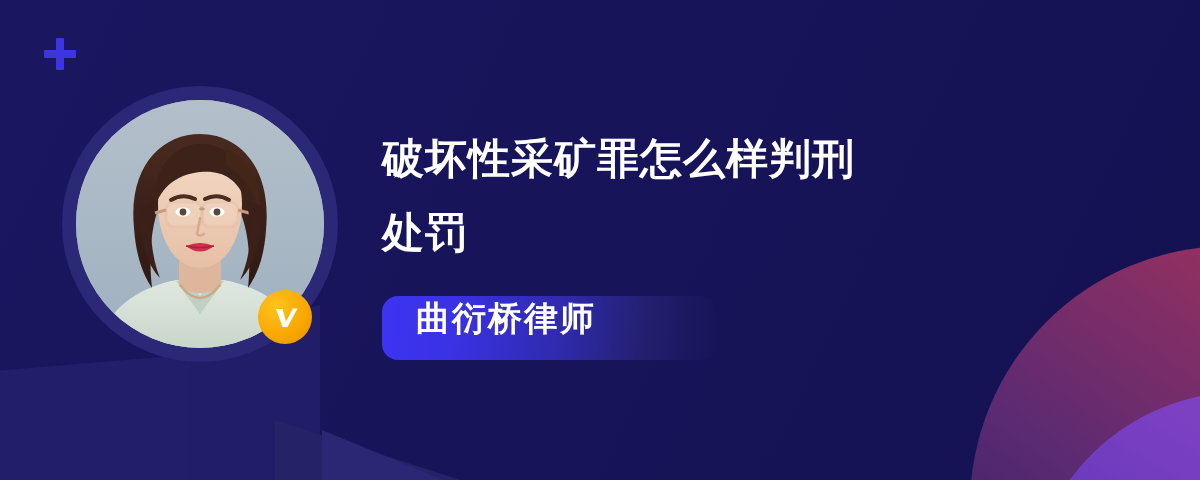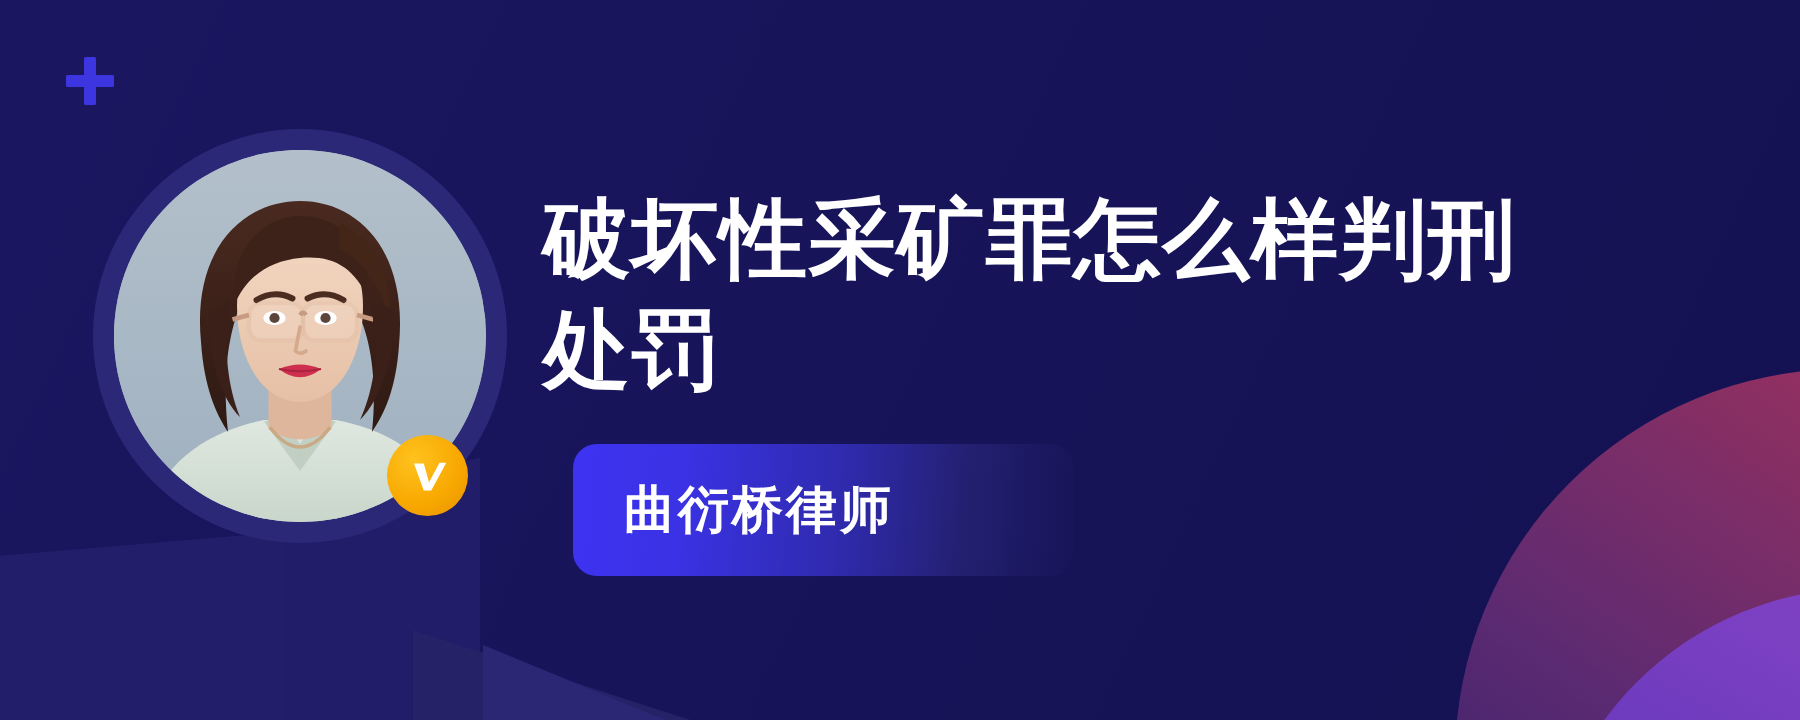--- a/index.html
+++ b/index.html
@@ -154,42 +154,42 @@
     background: radial-gradient(circle at 34% 30%, #ffc21f 0%, #f8a800 58%, #e79100 100%);
     display: flex;
     align-items: center;
     justify-content: center;
   }
   .verified-badge svg { width: 32px; height: 32px; display:block; }
 
   
   .headline {
     position: absolute;
-    left: 362px;
+    left: 382px;
     top: 122px;
     width: 720px;
     color: #ffffff;
-    font-size: 58px;
+    font-size: 42px;
     line-height: 74px;
     font-weight: 700;
     letter-spacing: 1px;
     white-space: pre-line;
   }
 
   
   .name-pill {
     position: absolute;
     left: 382px;
     top: 296px;
     width: 334px;
-    height: 88px;
+    height: 64px;
     border-radius: 16px;
     background: linear-gradient(95deg, #3d33f2 0%, #3a32e4 22%, #2f2aac 54%, #232070 78%, #1b1860 92%, #171459 100%);
     display: flex;
-    align-items: center;
+    align-items: flex-start;
   }
   .name-pill-label {
     color: #ffffff;
     font-size: 34px;
     font-weight: 700;
     letter-spacing: 2px;
     margin-left: 34px;
   }
 </style>
 </head>

